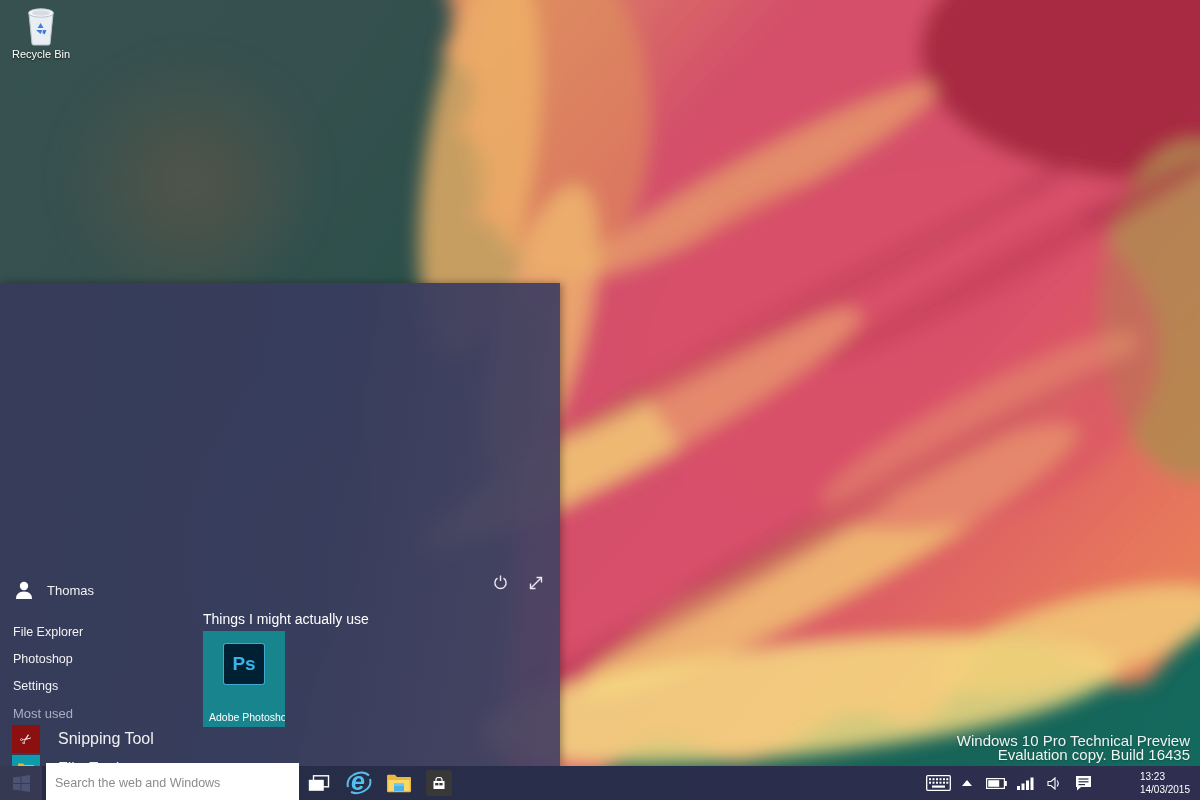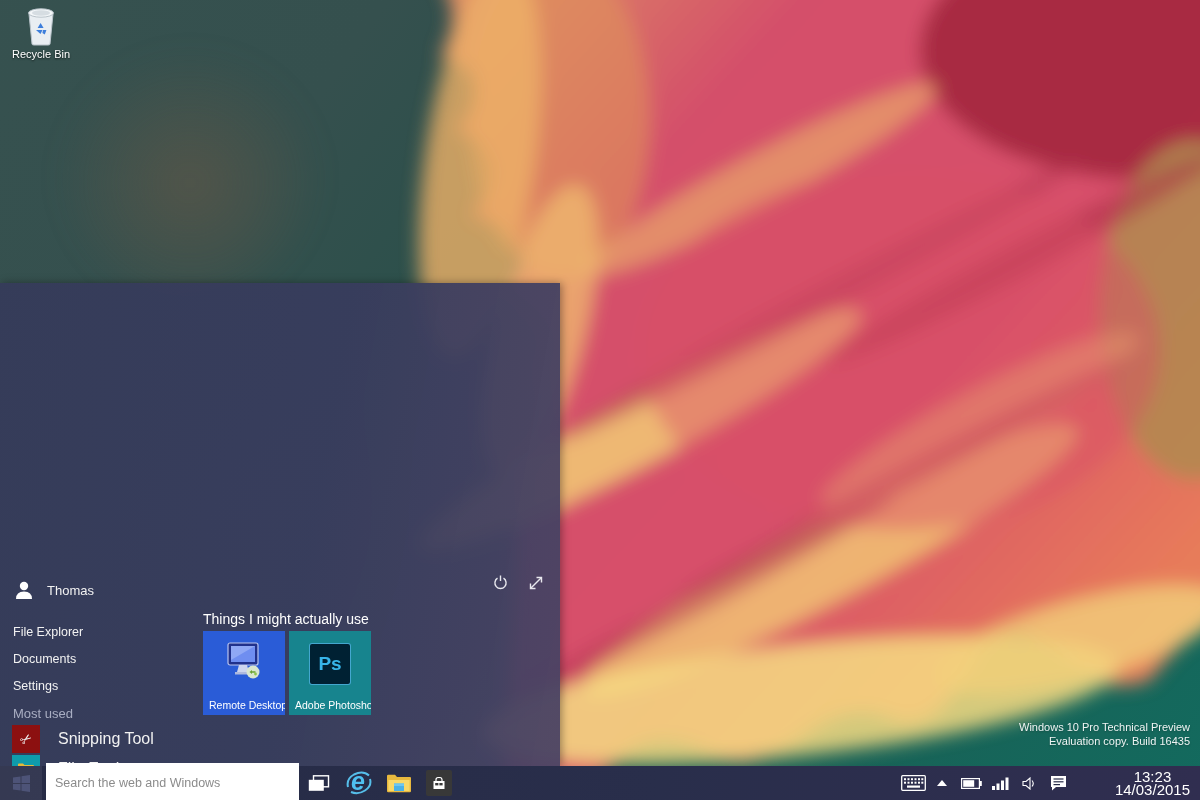--- a/index.html
+++ b/index.html
@@ -14,22 +14,22 @@
     background:radial-gradient(circle at 50% 55%, rgba(128,92,66,.38), rgba(128,92,66,0) 70%); filter:blur(14px); }
   .smudge2 { position:absolute; left:120px; top:380px; width:300px; height:300px; border-radius:50%;
     background:radial-gradient(circle, rgba(110,70,60,.18), rgba(110,70,60,0) 70%); filter:blur(16px); }
 
   
   .recycle { position:absolute; left:8px; top:6px; width:66px; text-align:center; }
   .recycle .glyph { display:block; margin:0 auto; }
   .recycle .lbl { color:#fff; font-size:11px; margin-top:2px; text-shadow:0 1px 2px rgba(0,0,0,.7); }
 
   
-  .watermark { position:absolute; right:10px; bottom:52px; text-align:right; color:rgba(255,255,255,.93);
-    font-size:11px; line-height:14px; text-shadow:0 1px 2px rgba(0,0,0,.25); }
+  .watermark { position:absolute; right:10px; bottom:38px; text-align:right; color:rgba(255,255,255,.93);
+    font-size:15px; line-height:14px; text-shadow:0 1px 2px rgba(0,0,0,.25); }
 
   
   .startmenu { position:absolute; left:0; top:283px; width:560px; height:483px;
     background:linear-gradient(100deg, rgba(54,60,90,.97) 0%, rgba(56,61,93,.97) 55%, rgba(74,67,100,.95) 100%);
     box-shadow:2px 0 8px rgba(0,0,0,.35); color:#f2f2f2; }
   .sm-user { position:absolute; left:14px; top:297px; display:flex; align-items:center; gap:13px; }
   .sm-user .name { font-size:13px; }
   .sm-topicons { position:absolute; right:16px; top:291px; display:flex; gap:18px; }
   .sm-topicons .ib { width:17px; height:17px; display:flex; align-items:center; justify-content:center; cursor:pointer; }
 
@@ -40,39 +40,39 @@
   .h-mostused { top:423px; }
 
   .sm-list { position:absolute; left:12px; }
   .l-mostused { top:441px; }
   .sm-row { display:flex; align-items:center; height:30px; cursor:pointer; }
   .sm-tilesq { width:28px; height:28px; flex:0 0 28px; display:flex; align-items:center; justify-content:center; }
   .sm-row .rl { font-size:16px; margin-left:18px; white-space:nowrap; }
 
   .sm-grouptitle { position:absolute; left:203px; top:328px; font-size:14px; color:#fff; }
   .sm-tiles { position:absolute; left:203px; top:348px; display:flex; gap:4px; }
-  .tile { width:82px; height:84px; position:relative; cursor:pointer; overflow:hidden; }
+  .tile { width:82px; height:96px; position:relative; cursor:pointer; overflow:hidden; }
   .tile .ticon { position:absolute; left:0; right:0; top:10px; display:flex; justify-content:center; }
   .tile .tlabel { position:absolute; left:6px; bottom:4px; right:0; font-size:10.5px; color:#fff; white-space:nowrap; overflow:hidden; }
   .ps-big { width:42px; height:42px; background:#002133; border:1px solid rgba(80,190,235,.85); border-radius:3px;
     color:#37b4e8; font-weight:bold; font-size:19px; display:flex; align-items:center; justify-content:center; }
 
   
   .taskbar { position:absolute; left:0; bottom:0; width:1200px; height:34px;
     background:linear-gradient(90deg,#262b45 0%,#292e4b 55%,#302e50 100%); display:flex; align-items:center; z-index:5; }
   .tb-start { width:42px; height:34px; display:flex; align-items:center; justify-content:center;
     background:rgba(255,255,255,.07); cursor:pointer; }
   .tb-search { width:253px; height:40px; margin-left:4px; background:#fff; border:none; padding:18px 9px;
     font-size:12.5px; color:#444; font-family:"Liberation Sans","DejaVu Sans",sans-serif; }
   .tb-search::placeholder { color:#8b8b8b; opacity:1; }
   .tb-btn { width:40px; height:34px; display:flex; align-items:center; justify-content:center; cursor:pointer; }
   .tb-spacer { flex:1; }
   .tray { display:flex; align-items:center; }
   .tray .tb-btn { width:29px; }
-  .tb-clock { text-align:center; color:#fff; font-size:15px; line-height:13px; padding:0 10px 0 6px; cursor:pointer;margin-left:36px; }
+  .tb-clock { color:#fff; font-size:10px; line-height:13px; padding:0 10px 0 6px; cursor:pointer;margin-left:36px; }
   .store-sq { width:26px; height:26px; background:#383838; border-radius:2px; display:flex; align-items:center; justify-content:center; }
 
   .iegl { position:relative; width:26px; height:26px; }
   .iegl .e { position:absolute; left:5px; top:-3px; font-size:25px; font-weight:bold; color:#4fc0f0; font-style:italic; }
 </style>
 </head>
 <body>
 
 <div class="wallpaper">
   <svg width="1200" height="800" viewBox="0 0 1200 800" preserveAspectRatio="none">
@@ -153,21 +153,21 @@
       <svg width="16" height="16" viewBox="0 0 16 16">
         <line x1="3" y1="13" x2="13" y2="3" stroke="#e8e8ee" stroke-width="1.4"></line>
         <path d="M8.5 2.5 L13.5 2.5 L13.5 7.5" fill="none" stroke="#e8e8ee" stroke-width="1.4"></path>
         <path d="M2.5 8.5 L2.5 13.5 L7.5 13.5" fill="none" stroke="#e8e8ee" stroke-width="1.4"></path>
       </svg>
     </div>
   </div>
 
   <div class="sm-places">
     <div class="sm-place">File Explorer</div>
-    <div class="sm-place">Documents</div>
+    <div class="sm-place">Photoshop</div>
     <div class="sm-place">Settings</div>
   </div>
 
   <div class="sm-header h-mostused">Most used</div>
 
   <div class="sm-list l-mostused">
     <div class="sm-row">
       <span class="sm-tilesq" style="color: rgb(238, 238, 238); font-size: 14px; background-color: rgb(140, 16, 16);">
           <span style="display:inline-block;transform:rotate(-35deg);">✂</span>
         </span>
@@ -191,35 +191,20 @@
           </svg>
       </span>
       <span class="rl">Sticky Notes</span>
     </div>
 
   </div>
 
   <div class="sm-grouptitle">Things I might actually use</div>
 
   <div class="sm-tiles">
-    <div class="tile" style="background-color: rgb(42, 92, 215);">
-      <span class="ticon">
-        <svg width="44" height="40" viewBox="0 0 44 40">
-          <rect x="6" y="2" width="30" height="22" rx="2" fill="#20318c" stroke="#b9c4ee" stroke-width="1.2"></rect>
-          <rect x="9" y="5" width="24" height="16" fill="#6f8ef0"></rect>
-          <path d="M9 5 L33 5 L9 19 Z" fill="#8fa8f5"></path>
-          <path d="M17 24 L25 24 L27 31 L15 31 Z" fill="#cdd5ee"></path>
-          <rect x="13" y="31" width="16" height="2.5" fill="#aeb9dd"></rect>
-          <circle cx="31" cy="31" r="6.5" fill="#d9e6cf"></circle>
-          <path d="M27.5 31 l2.5-2 v1.2 h3.5 v1.6 h-3.5 v1.2 z" fill="#6aa332"></path>
-          <circle cx="33.5" cy="33" r="1.4" fill="#8cc44c"></circle>
-        </svg>
-      </span>
-      <span class="tlabel">Remote Desktop</span>
-    </div>
     <div class="tile" style="background-color: rgb(23, 132, 142);">
       <span class="ticon" style="top:12px;">
         <span class="ps-big">
             <span>Ps</span>
           </span>
       </span>
       <span class="tlabel">Adobe Photoshop</span>
     </div>
   </div>
 </div>

